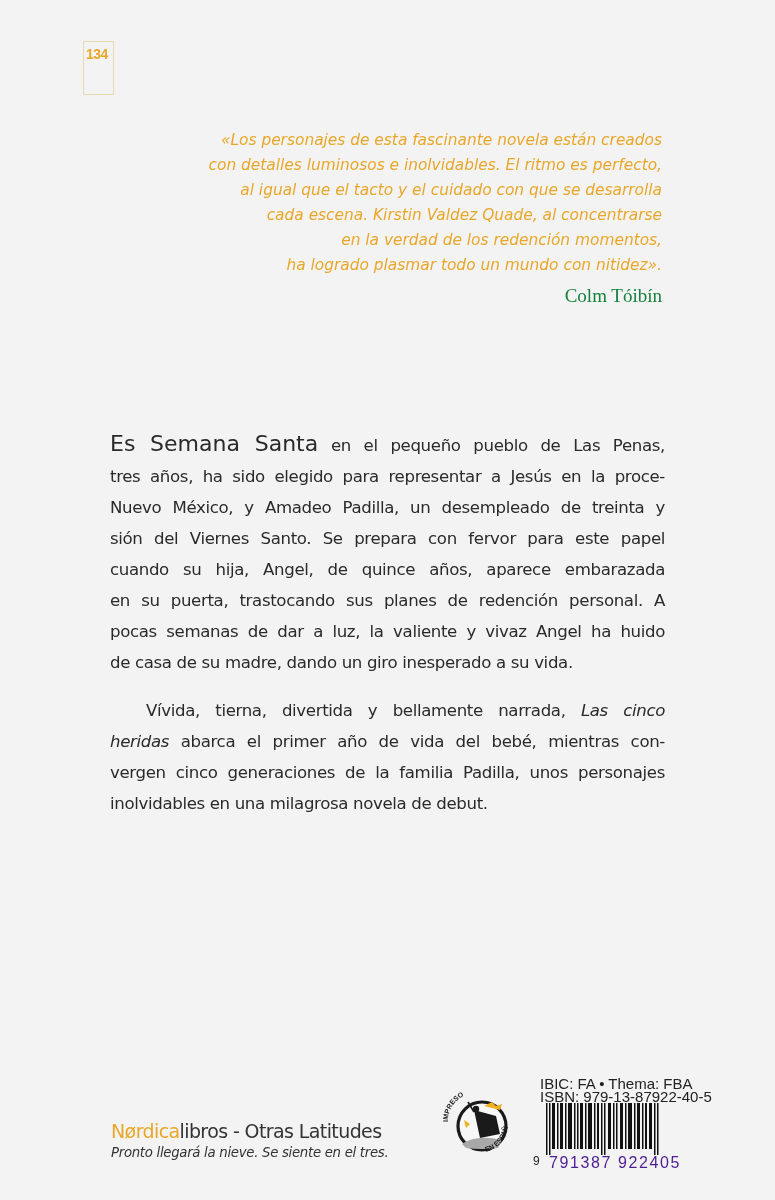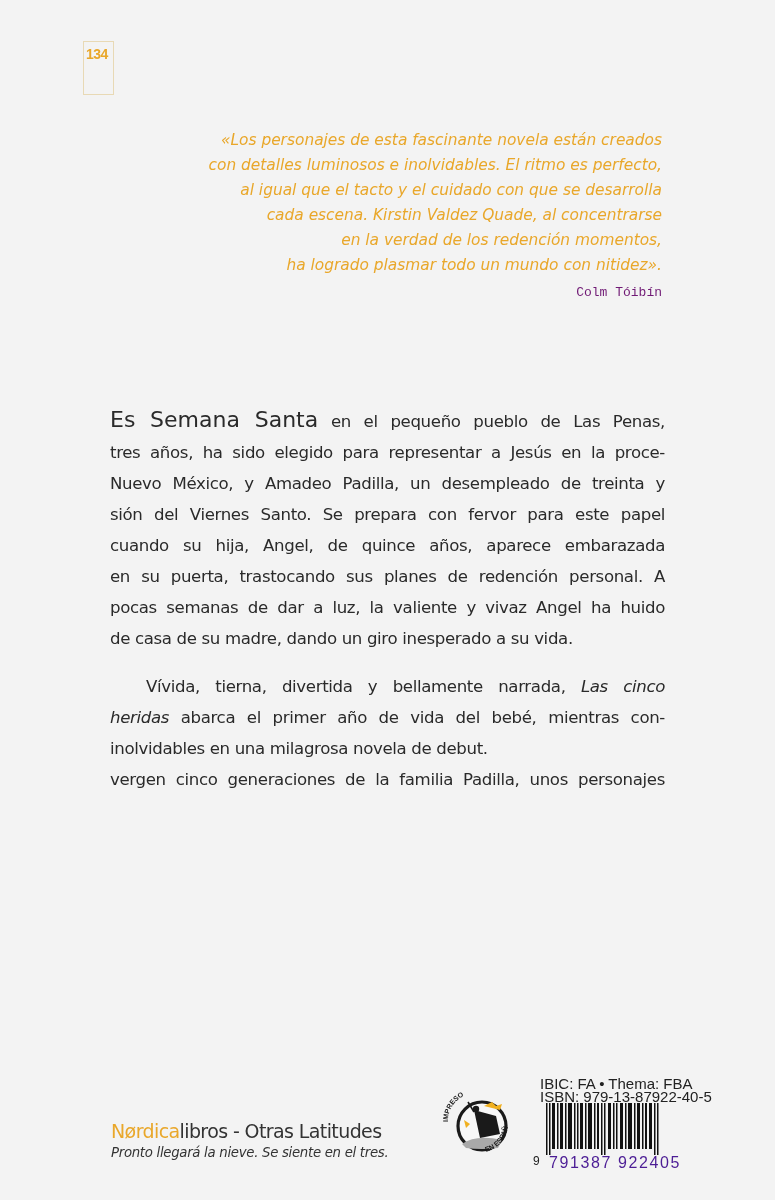--- a/index.html
+++ b/index.html
@@ -29,25 +29,25 @@
     text-align: right;
     font-family: "DejaVu Sans", sans-serif;
     font-style: italic;
     font-size: 15.4px;
     line-height: 25px;
     color: #e9a72a;
   }
   .quote-line { display: block; white-space: nowrap; }
   .quote-author {
     position: absolute; right: 113px; top: 285px;
-    font-family: Liberation Mono, monospace;
-    font-size: 13px; color: #701a75;
+    font-family: Liberation Serif, serif;
+    font-size: 19px; color: #15803d;
   }
   .blurb {
-    position: absolute; left: 110px; top: 404px; width: 555px;
+    position: absolute; left: 110px; top: 428px; width: 555px;
     font-family: "DejaVu Sans", sans-serif;
     font-size: 16.6px;
     line-height: 31px;
     color: #2a2a2a;
     letter-spacing: -0.35px;
   }
   .blurb-line { display: block; white-space: nowrap; text-align: justify; text-align-last: justify; }
   .blurb-line.last { text-align-last: left; }
   .blurb-line.indent { padding-left: 36px; }
   .lead { font-size: 22px; letter-spacing: 0; }
@@ -106,22 +106,22 @@
     <span class="blurb-line">Nuevo México, y Amadeo Padilla, un desempleado de treinta y</span>
     <span class="blurb-line">sión del Viernes Santo. Se prepara con fervor para este papel</span>
     <span class="blurb-line">cuando su hija, Angel, de quince años, aparece embarazada</span>
     <span class="blurb-line">en su puerta, trastocando sus planes de redención personal. A</span>
     <span class="blurb-line">pocas semanas de dar a luz, la valiente y vivaz Angel ha huido</span>
     <span class="blurb-line last">de casa de su madre, dando un giro inesperado a su vida.</span>
   </div>
   <div class="para2">
     <span class="blurb-line indent"><span>Vívida, tierna, divertida y bellamente narrada, </span><i>Las cinco</i></span>
     <span class="blurb-line"><i>heridas</i><span> abarca el primer año de vida del bebé, mientras con-</span></span>
+    <span class="blurb-line">vergen cinco generaciones de la familia Padilla, unos personajes</span>
     <span class="blurb-line last">inolvidables en una milagrosa novela de debut.</span>
-    <span class="blurb-line">vergen cinco generaciones de la familia Padilla, unos personajes</span>
   </div>
 </div>
 
 <div class="footer-brand"><span class="brand-accent">Nørdica</span><span>libros - Otras Latitudes</span></div>
 <div class="footer-tagline">Pronto llegará la nieve. Se siente en el tres.</div>
 
 <svg class="stamp" viewBox="0 0 80 80">
   <defs>
     <path id="arcTop" d="M 12 40 A 28 28 0 0 1 50 13"></path>
     <path id="arcBot" d="M 50 70 A 30 30 0 0 0 72 44"></path>

